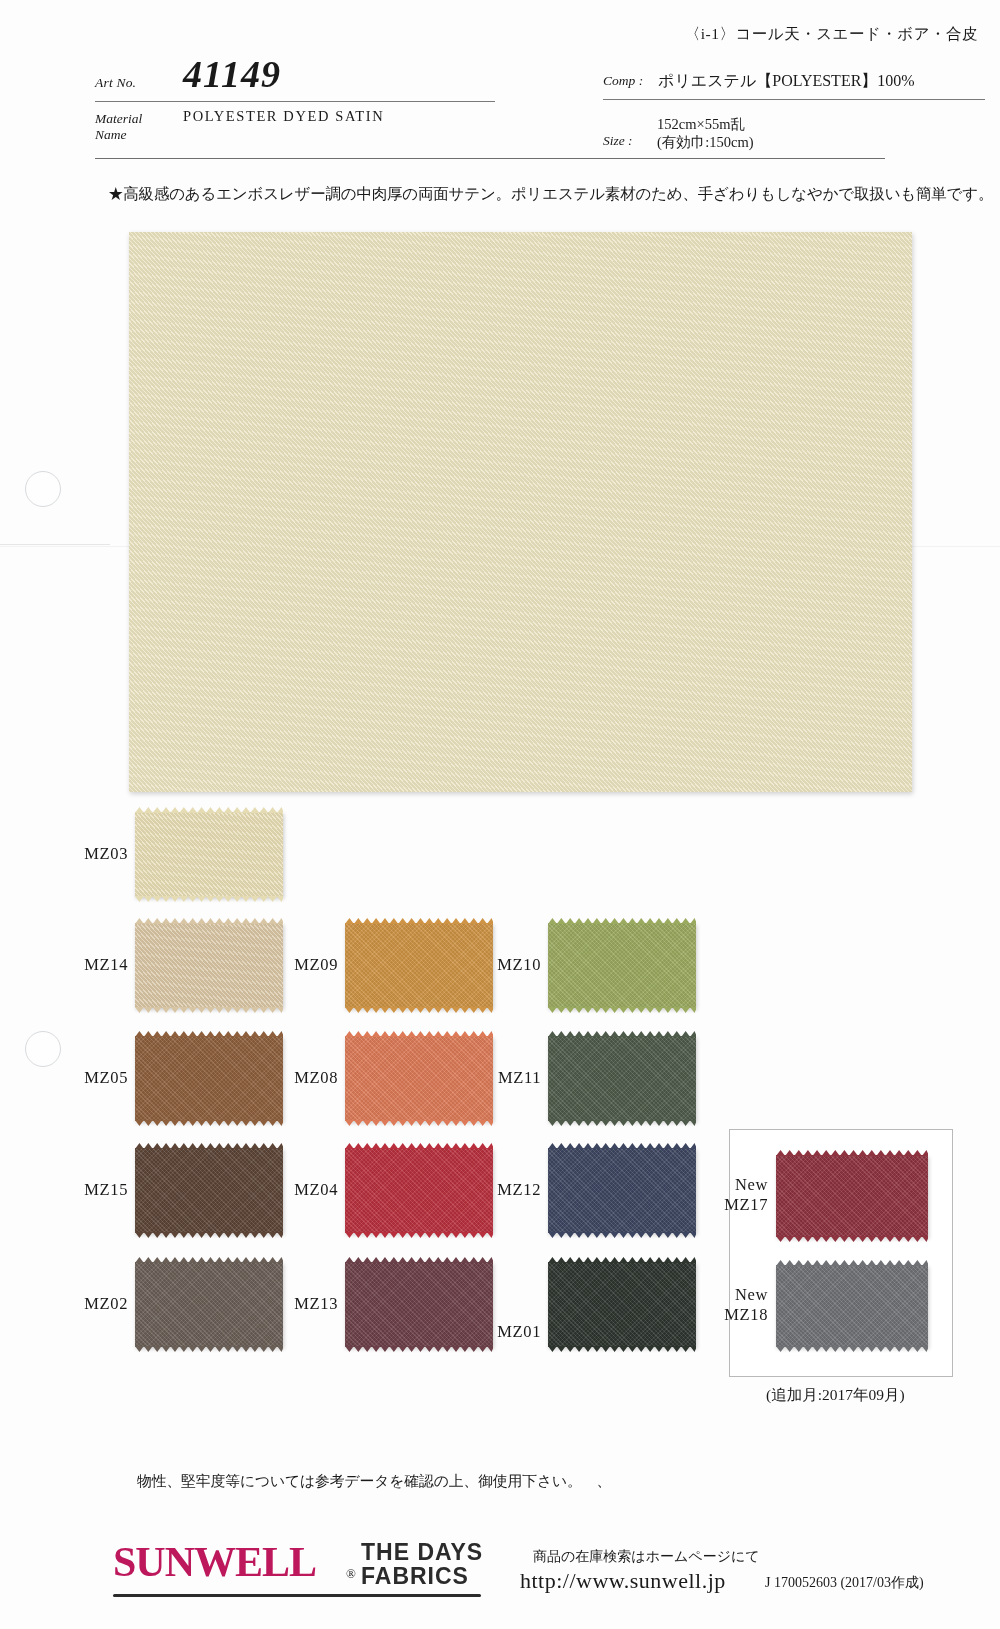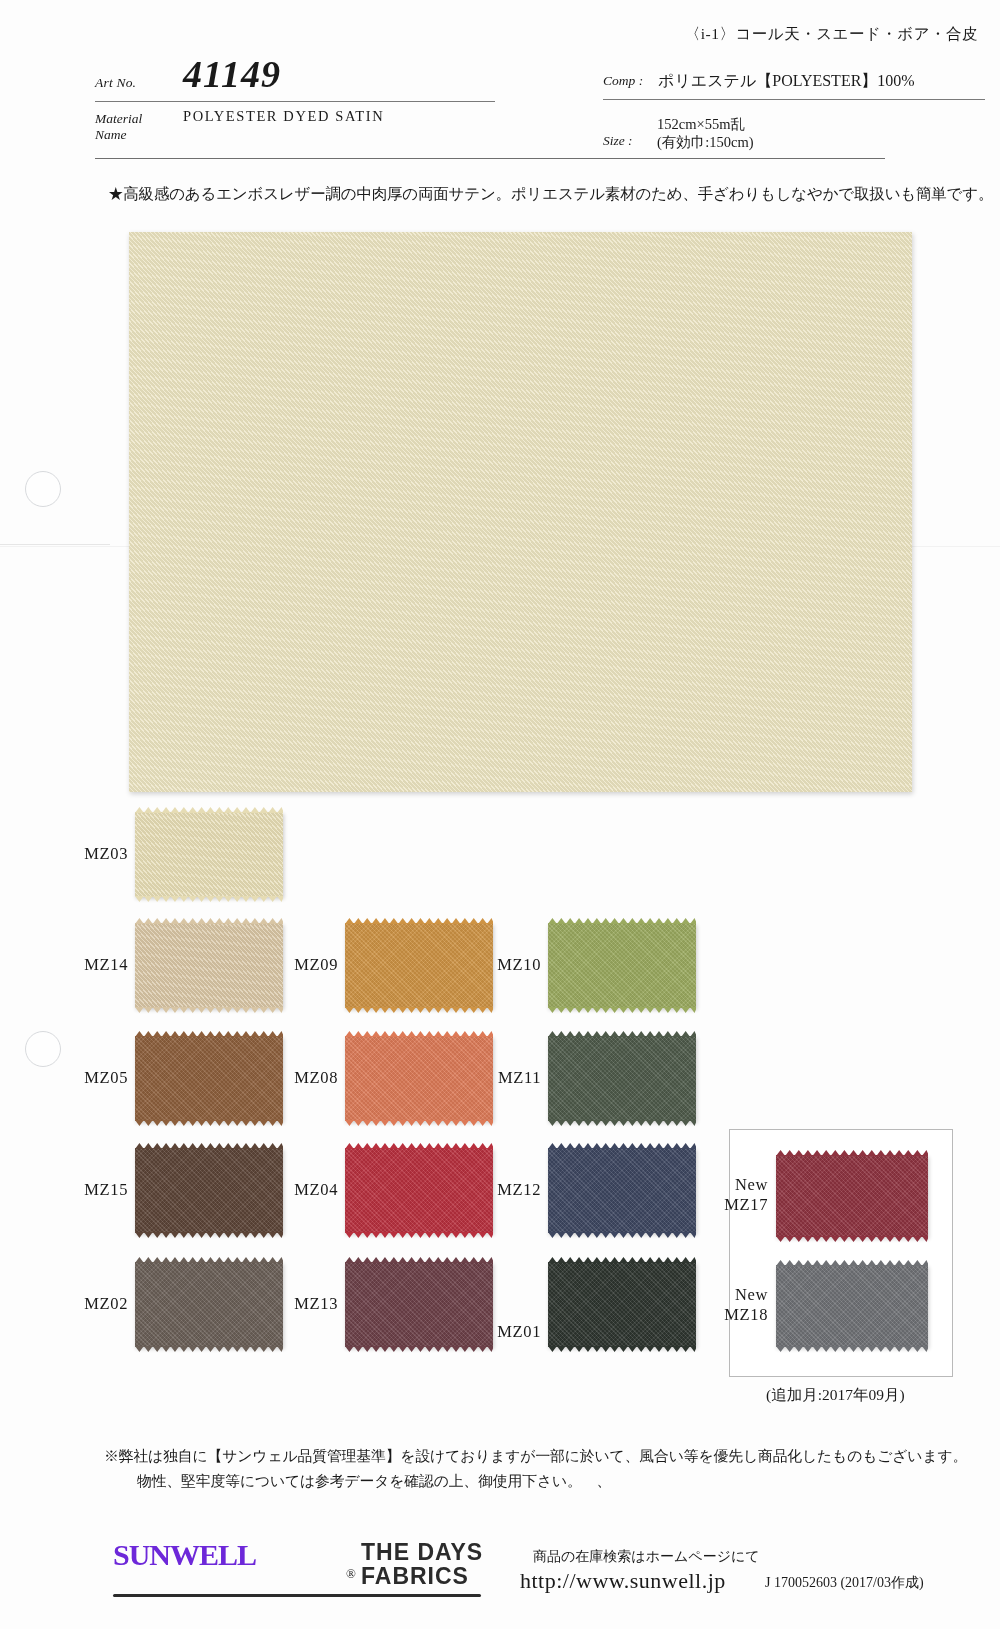--- a/index.html
+++ b/index.html
@@ -117,21 +117,21 @@
   .note{position:absolute;font-size:14.8px;white-space:nowrap;letter-spacing:-.1px;}
   .note.n1{left:104px;top:1416px;}
   .note.n2{left:104px;top:1447px;}
   .note.n3{left:104px;top:1472px;margin-left:33px;}
 
   
   .logo-wrap{position:absolute;left:113px;top:1536px;width:400px;height:62px;}
   .logo-sunwell{
     position:absolute;left:0;top:2px;
     font-family:"Liberation Serif","DejaVu Serif",serif;
-    font-size:30px;font-weight:700;letter-spacing:-1px;color:#6d28d9;
+    font-size:42px;font-weight:700;letter-spacing:-1px;color:#be185d;
   }
   .logo-reg{
     position:absolute;left:233px;top:30px;font-size:13px;color:#2b2b2b;
   }
   .logo-days{
     position:absolute;left:248px;top:4px;
     font-family:"Liberation Sans","DejaVu Sans",sans-serif;
     font-size:23px;font-weight:700;letter-spacing:1px;color:#2b2b2b;line-height:24px;
   }
   .logo-fabrics{
@@ -273,21 +273,20 @@
         <div class="zig-top" style="position: absolute; left: 0px; width: 100%; height: 6px; top: -5px; background-color: rgb(111, 113, 117); clip-path: polygon(0% 100%, 3% 0%, 6% 100%, 9% 0%, 12% 100%, 15% 0%, 18% 100%, 21% 0%, 24% 100%, 27% 0%, 30% 100%, 33% 0%, 36% 100%, 39% 0%, 42% 100%, 45% 0%, 48% 100%, 51% 0%, 54% 100%, 57% 0%, 60% 100%, 63% 0%, 66% 100%, 69% 0%, 72% 100%, 75% 0%, 78% 100%, 81% 0%, 84% 100%, 87% 0%, 90% 100%, 93% 0%, 96% 100%, 99% 0%, 100% 60%, 100% 100%);"></div>
         <div class="zig-bottom" style="position: absolute; left: 0px; width: 100%; height: 6px; bottom: -5px; background-color: rgb(111, 113, 117); clip-path: polygon(0% 0%, 3% 100%, 6% 0%, 9% 100%, 12% 0%, 15% 100%, 18% 0%, 21% 100%, 24% 0%, 27% 100%, 30% 0%, 33% 100%, 36% 0%, 39% 100%, 42% 0%, 45% 100%, 48% 0%, 51% 100%, 54% 0%, 57% 100%, 60% 0%, 63% 100%, 66% 0%, 69% 100%, 72% 0%, 75% 100%, 78% 0%, 81% 100%, 84% 0%, 87% 100%, 90% 0%, 93% 100%, 96% 0%, 99% 100%, 100% 40%, 100% 0%);"></div>
       </div>
       <div class="sw-label two" style="left: 686px; width: 82px; top: 1285px;">
         <div>New</div>
         <div>MZ18</div>
       </div>
     </div>
   <div class="addmonth">(追加月:2017年09月)</div>
 
-  <div class="note n2">※弊社は独自に【サンウェル品質管理基準】を設けておりますが一部に於いて、風合い等を優先し商品化したものもございます。</div>
   <div class="note n3">物性、堅牢度等については参考データを確認の上、御使用下さい。　、</div>
 
   <div class="logo-wrap">
     <div class="logo-sunwell">SUNWELL</div>
     <div class="logo-reg">®</div>
     <div class="logo-days">THE DAYS</div>
     <div class="logo-fabrics">FABRICS</div>
     <div class="logo-underline"></div>
   </div>
   <div class="foot-jp">商品の在庫検索はホームページにて</div>

